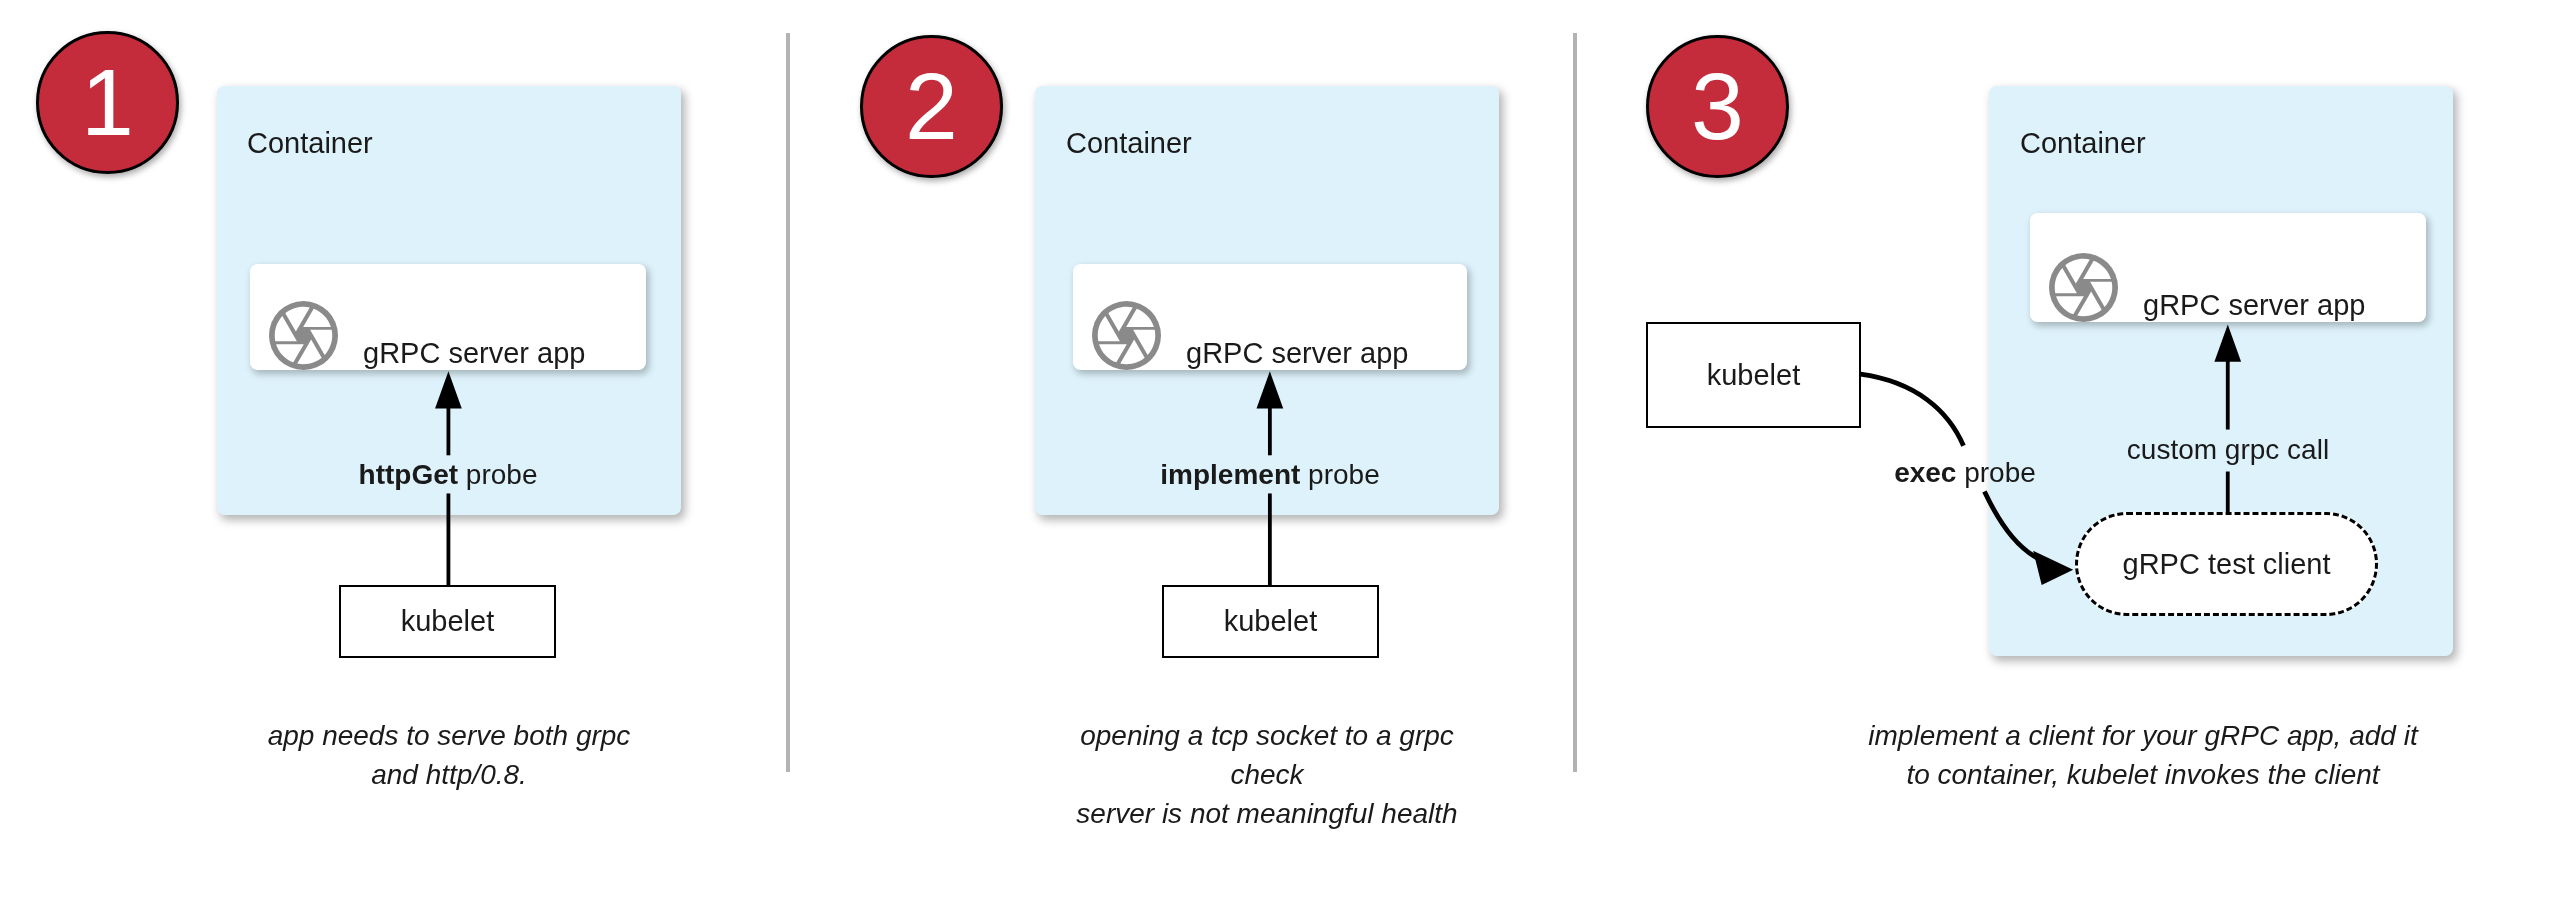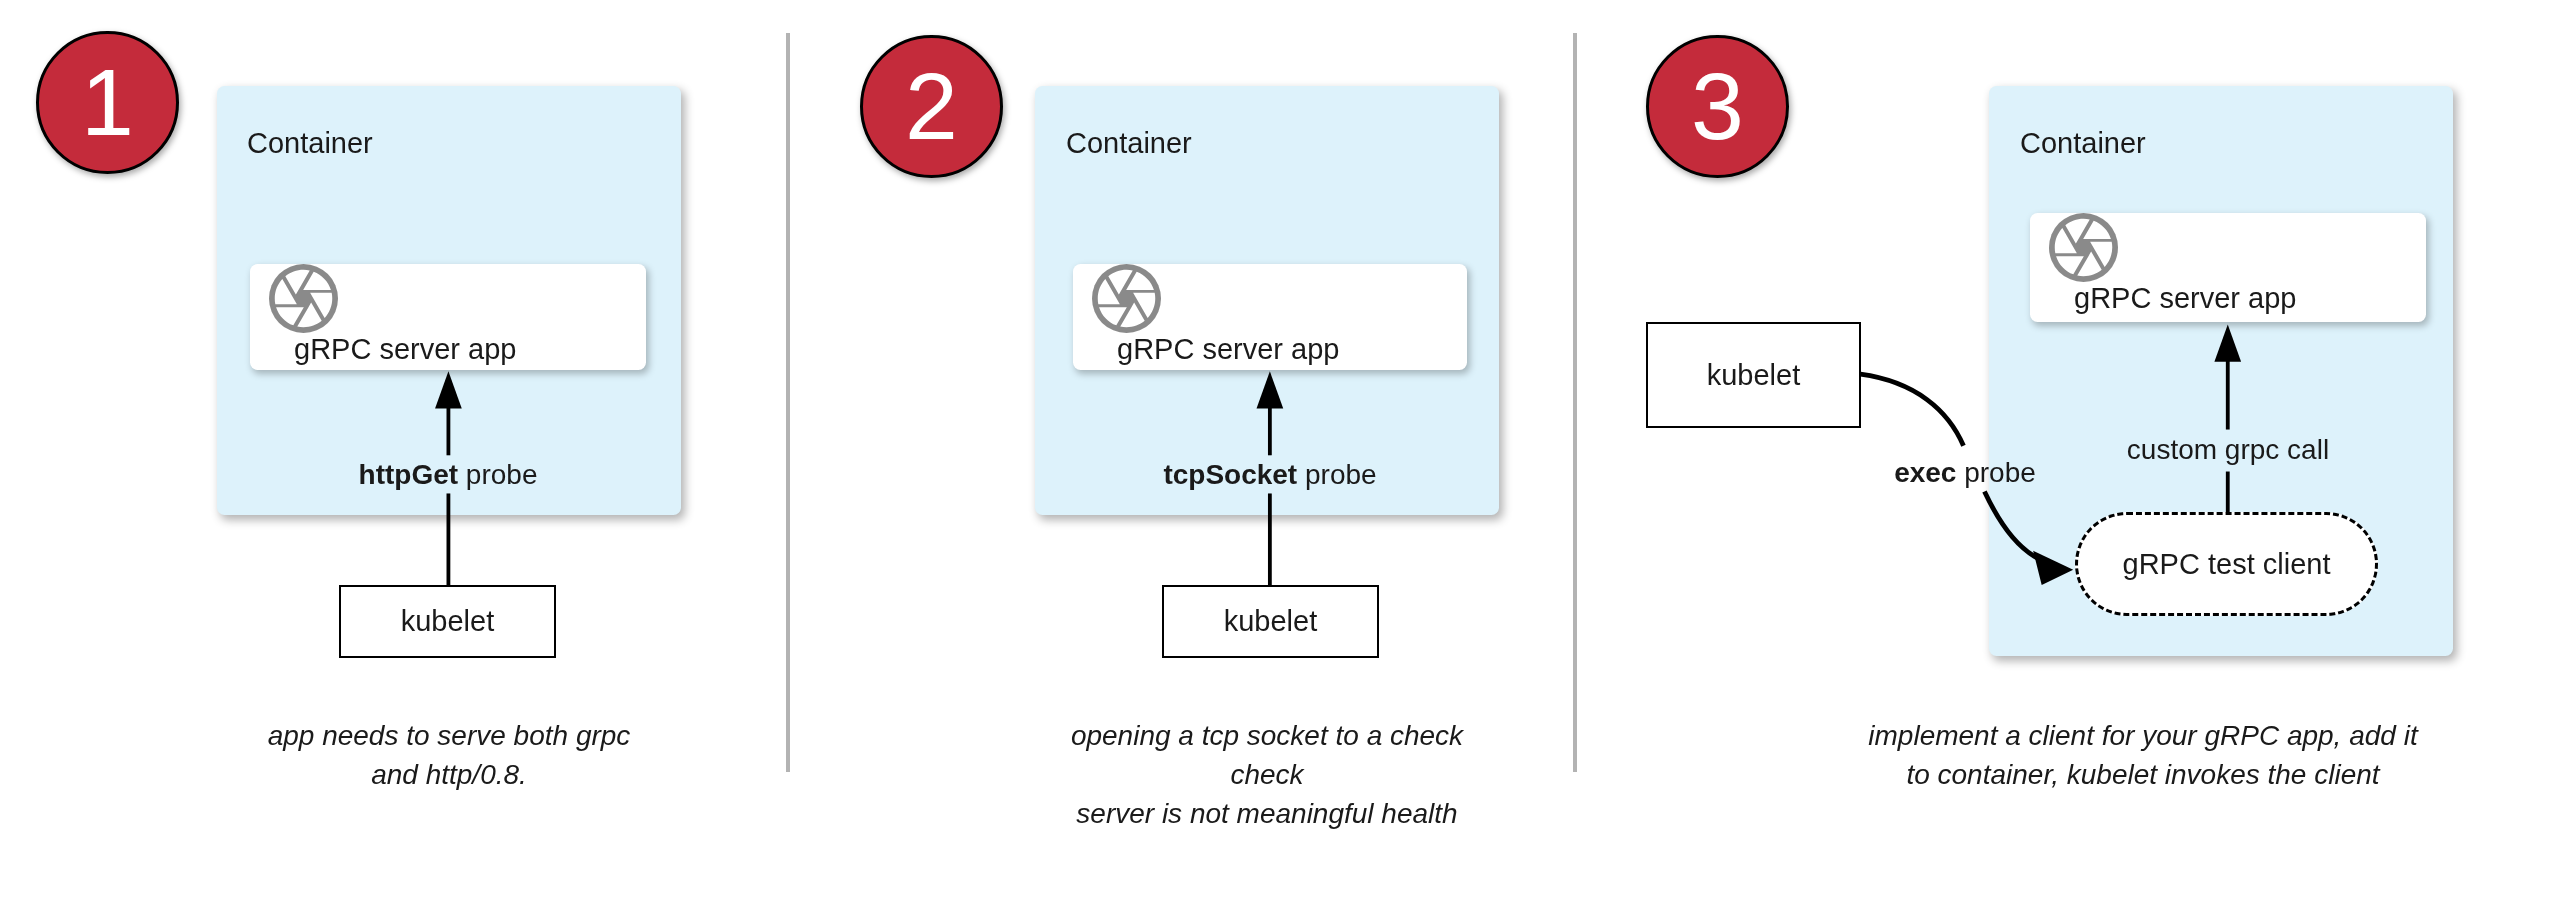--- a/index.html
+++ b/index.html
@@ -21,21 +21,21 @@
   .container-box{
     position:absolute;background:#ddf2fb;border-radius:7.6px;
     box-shadow:3.8px 4.8px 9.5px rgba(0,0,0,0.30);
   }
   .container-label{
     position:absolute;font-size:29px;line-height:32px;margin-top:12px;
   }
   .grpc-box{
     position:absolute;background:#ffffff;border-radius:7.6px;
     box-shadow:2.9px 3.8px 7.6px rgba(0,0,0,0.25);
-    display:flex;align-items:flex-start;padding-left:19px;box-sizing:border-box;flex-direction:column;
+    display:flex;align-items:flex-end;padding-left:19px;box-sizing:border-box;
   }
   .grpc-box .app-label{font-size:29px;margin-left:25px;}
   .kubelet-box{
     position:absolute;background:#ffffff;border:2.9px solid #000;box-sizing:border-box;
     display:flex;align-items:center;justify-content:center;font-size:29px;
   }
   .probe-label{
     position:absolute;font-size:28px;text-align:center;white-space:nowrap;
   }
   .probe-label b{font-weight:700;}
@@ -99,29 +99,29 @@
 
   <div class="grpc-box" style="left:1073px;top:264px;width:394px;height:106px;">
     <svg viewBox="0 0 24 24" width="69" height="69">
       <circle cx="12" cy="12" r="12" fill="#8a8a8a"></circle>
       <path fill="#ffffff" d="M9.4 10.5l4.77-8.26C13.47 2.09 12.75 2 12 2c-2.4 0-4.6.85-6.32 2.25l3.66 6.35.06-.1zM21.54 9c-.92-2.92-3.15-5.26-6-6.34L11.88 9h9.66zm.26 1h-7.49l.29.5 4.76 8.25C21 16.97 22 14.61 22 12c0-.69-.07-1.35-.2-2zM8.54 12l-3.9-6.75C3.01 7.03 2 9.39 2 12c0 .69.07 1.35.2 2h7.49l-1.15-2zm-6.08 3c.92 2.92 3.15 5.26 6 6.34L12.12 15H2.46zm11.27 0l-3.9 6.76c.7.15 1.42.24 2.17.24 2.4 0 4.6-.85 6.32-2.25l-3.66-6.35-.93 1.6z"></path>
     </svg>
     <span class="app-label">gRPC server app</span>
   </div>
 
   <div class="probe-label" style="left:1127px;top:459px;width:286px;">
-    <b>tcpSocket</b><span> probe</span>
+    <b>implement</b><span> probe</span>
   </div>
 
   <div class="kubelet-box" style="left:1162px;top:585px;width:217px;height:73px;">
     <span>kubelet</span>
   </div>
 
   <div class="caption" style="left:1035px;top:716px;width:464px;">
-    <div>opening a tcp socket to a check</div>
+    <div>opening a tcp socket to a grpc</div>
     <div>check</div>
     <div>server is not meaningful health</div>
   </div>
 
   <div class="divider" style="left:1573px;top:33px;height:739px;"></div>
 
   <div class="step-circle" style="left:1646px;top:35px;">
     <span>3</span>
   </div>
 

